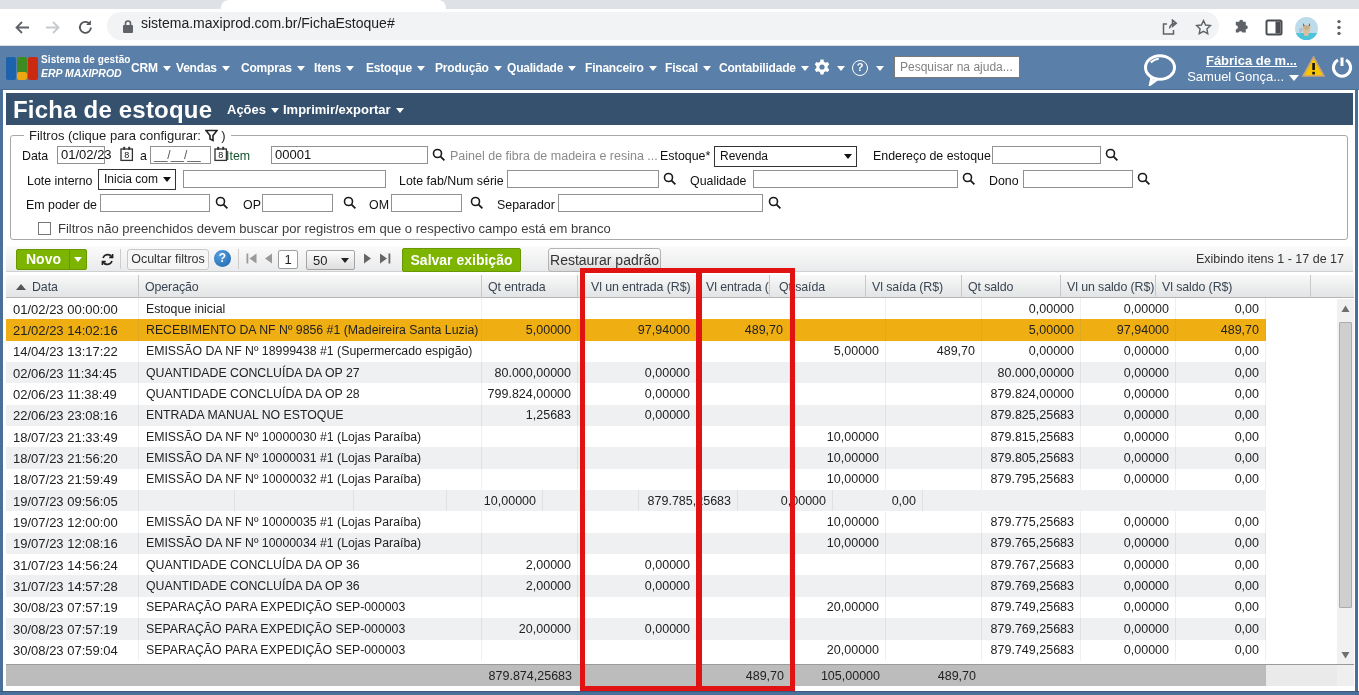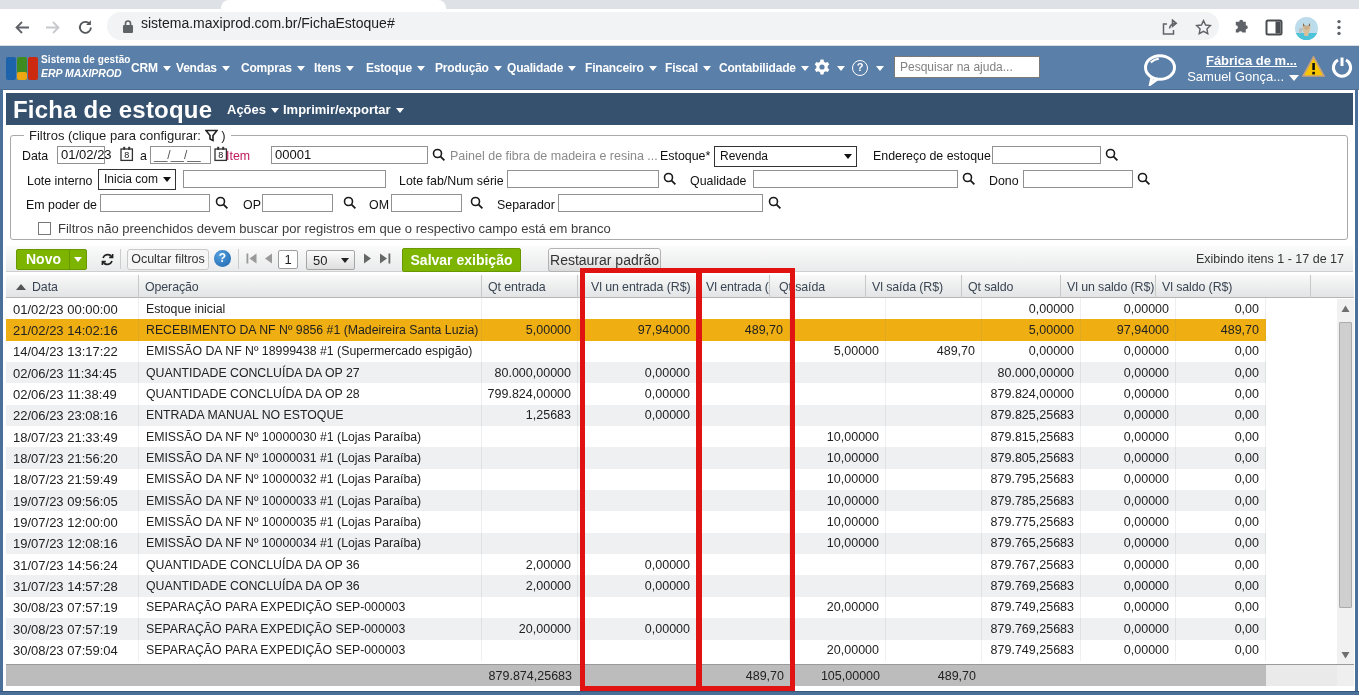--- a/index.html
+++ b/index.html
@@ -11,21 +11,21 @@
 #toolbar{left:0;top:9px;width:1359px;height:37px;background:#fff;border-bottom:1px solid #dcdde1;}
 #omnibox{left:107px;top:12px;width:1112px;height:28px;border-radius:14px;background:#f1f3f4;}
 .urltxt{position:absolute;left:141px;top:15px;font-size:14px;color:#202124;}
 
 #nav{left:0;top:46px;width:1359px;height:44px;background:#5a7fa8;border-bottom:1px solid #4d6f96;}
 .lbar{position:absolute;top:11px;width:10px;height:23px;border-radius:2px;}
 #brand1{position:absolute;left:41px;top:8px;color:#fff;font-size:10px;font-weight:bold;letter-spacing:0.1px;}
 #brand2{position:absolute;left:41px;top:21px;color:#fff;font-size:10.5px;font-weight:bold;font-style:italic;}
 .mi{position:absolute;top:15px;color:#fff;font-size:12px;font-weight:bold;letter-spacing:-0.2px;white-space:nowrap;}
 .tri{display:inline-block;width:0;height:0;border-left:4.5px solid transparent;border-right:4.5px solid transparent;border-top:5.5px solid #fff;margin-left:5px;vertical-align:1px;}
-#navsearch{position:absolute;left:894px;top:10px;width:146px;height:22px;background:#fff;border:1px solid #7a7a7a;font-size:12px;color:#828282;line-height:20px;padding-left:5px;}
+#navsearch{position:absolute;left:894px;top:10px;width:126px;height:22px;background:#fff;border:1px solid #7a7a7a;font-size:12px;color:#828282;line-height:20px;padding-left:5px;}
 #userlnk{position:absolute;right:62px;top:7px;color:#fff;font-size:13px;font-weight:bold;text-decoration:underline;text-align:right;white-space:nowrap;}
 #username{position:absolute;right:75px;top:23px;color:#fff;font-size:13px;text-align:right;white-space:nowrap;}
 
 #bleft{left:0;top:90px;width:3px;height:601px;background:#4a7099;}
 #bright{left:1355px;top:90px;width:3px;height:601px;background:#4a7099;}
 #bbottom{left:0;top:691px;width:1359px;height:4px;background:#4a7099;border-top:1px solid #38597d;}
 #hdrband{left:6px;top:93px;width:1347px;height:32px;background:#35516e;}
 #hdrband .title{position:absolute;left:7px;top:3px;color:#fff;font-size:24px;font-weight:bold;letter-spacing:0.2px;}
 #hdrband .hmi{position:absolute;top:9px;color:#fff;font-size:13px;font-weight:bold;}
 #hdrband .tri{border-top-color:#fff;border-left-width:4px;border-right-width:4px;border-top-width:5px;margin-left:5px;}
@@ -188,21 +188,21 @@
         <text x="6.7" y="12.2" font-size="9" font-family="Liberation Sans" text-anchor="middle" fill="#111">8</text>
       </svg></span>
 <div class="flabel" style="left:140px;top:149px;color:#111">a</div>
 <div class="finput" style="left:150px;top:146px;width:61px;height:18px"><span style="color:#555;font-size:12px">__/__/__</span></div>
 <span class="cal" style="left:214px;top:146px"><svg width="14" height="16" viewBox="0 0 14 16">
         <rect x="1" y="3" width="11.4" height="11.4" fill="#fff" stroke="#333" stroke-width="1.3"></rect>
         <rect x="3.2" y="0.8" width="2" height="3" fill="#333"></rect>
         <rect x="8.2" y="0.8" width="2" height="3" fill="#333"></rect>
         <text x="6.7" y="12.2" font-size="9" font-family="Liberation Sans" text-anchor="middle" fill="#111">8</text>
       </svg></span>
-<div class="flabel" style="left:226px;top:149px;color:#be185d">Item</div>
+<div class="flabel" style="left:226px;top:149px;color:#14532d">Item</div>
 <div class="finput" style="left:271px;top:146px;width:157px;height:18px">00001</div>
 <svg class="mag" style="left:432px;top:148px" width="14" height="14" viewBox="0 0 14 14">
       <circle cx="5.5" cy="5.5" r="4" fill="none" stroke="#1a1a1a" stroke-width="1.6"></circle>
       <line x1="8.6" y1="8.6" x2="12.4" y2="12.4" stroke="#1a1a1a" stroke-width="1.8"></line>
     </svg>
 <div class="greytxt" style="left:450px;top:149px">Painel de fibra de madeira e resina ...</div>
 <div class="flabel" style="left:660px;top:149px;color:#111">Estoque*</div>
 <div class="fselect" style="left:714px;top:146px;width:143px;height:21px">
       <span class="sv">Revenda</span>
       <span class="sarr"></span>
@@ -422,21 +422,20 @@
         <div class="c c3 r"></div>
         <div class="c c4 r"></div>
         <div class="c c5 r">10,00000</div>
         <div class="c c6 r"></div>
         <div class="c c7 r">879.795,25683</div>
         <div class="c c8 r">0,00000</div>
         <div class="c c9 r">0,00</div>
       </div>
 <div class="tr" style="background:#eef0f1">
         <div class="c c0 d">19/07/23 09:56:05</div>
-        <div class="c c1 d">EMISSÃO DA NF Nº 10000033 #1 (Lojas Paraíba)</div>
         <div class="c c2 r"></div>
         <div class="c c3 r"></div>
         <div class="c c4 r"></div>
         <div class="c c5 r">10,00000</div>
         <div class="c c6 r"></div>
         <div class="c c7 r">879.785,25683</div>
         <div class="c c8 r">0,00000</div>
         <div class="c c9 r">0,00</div>
       </div>
 <div class="tr" style="background:#ffffff">

